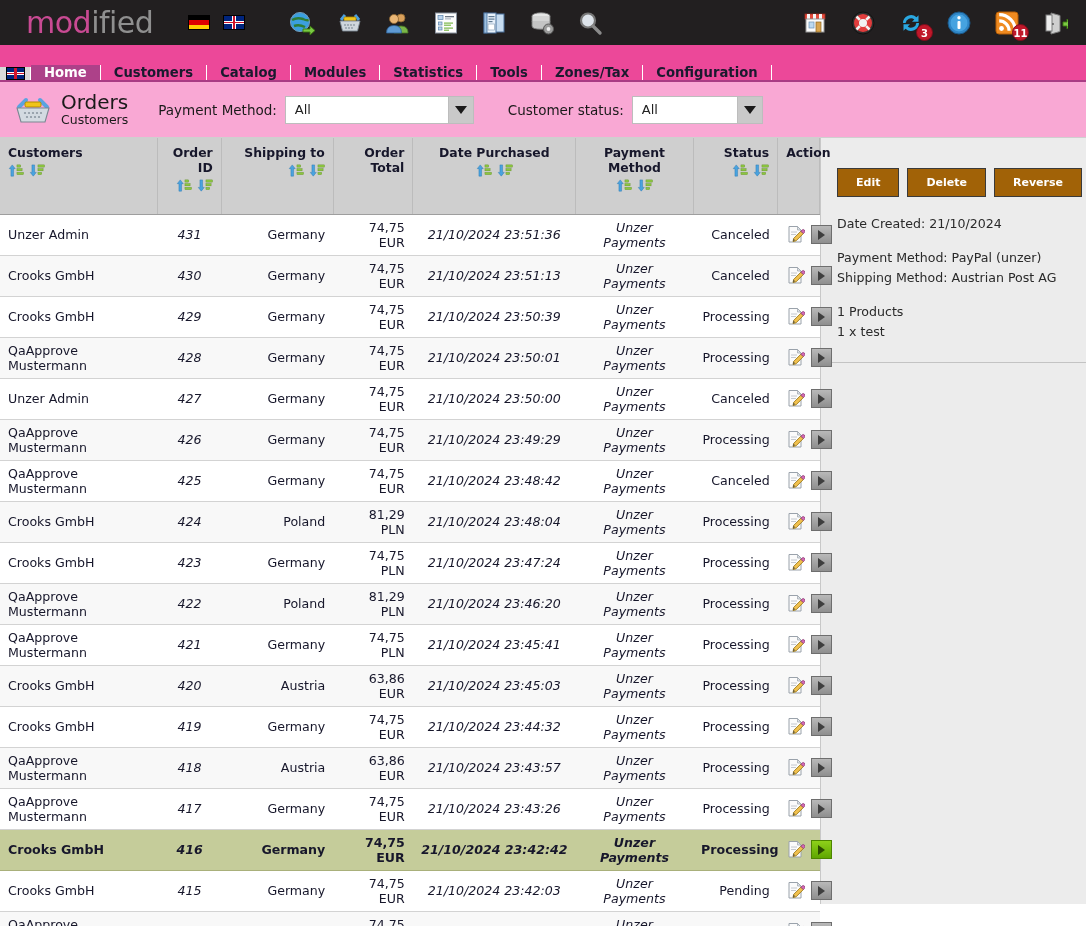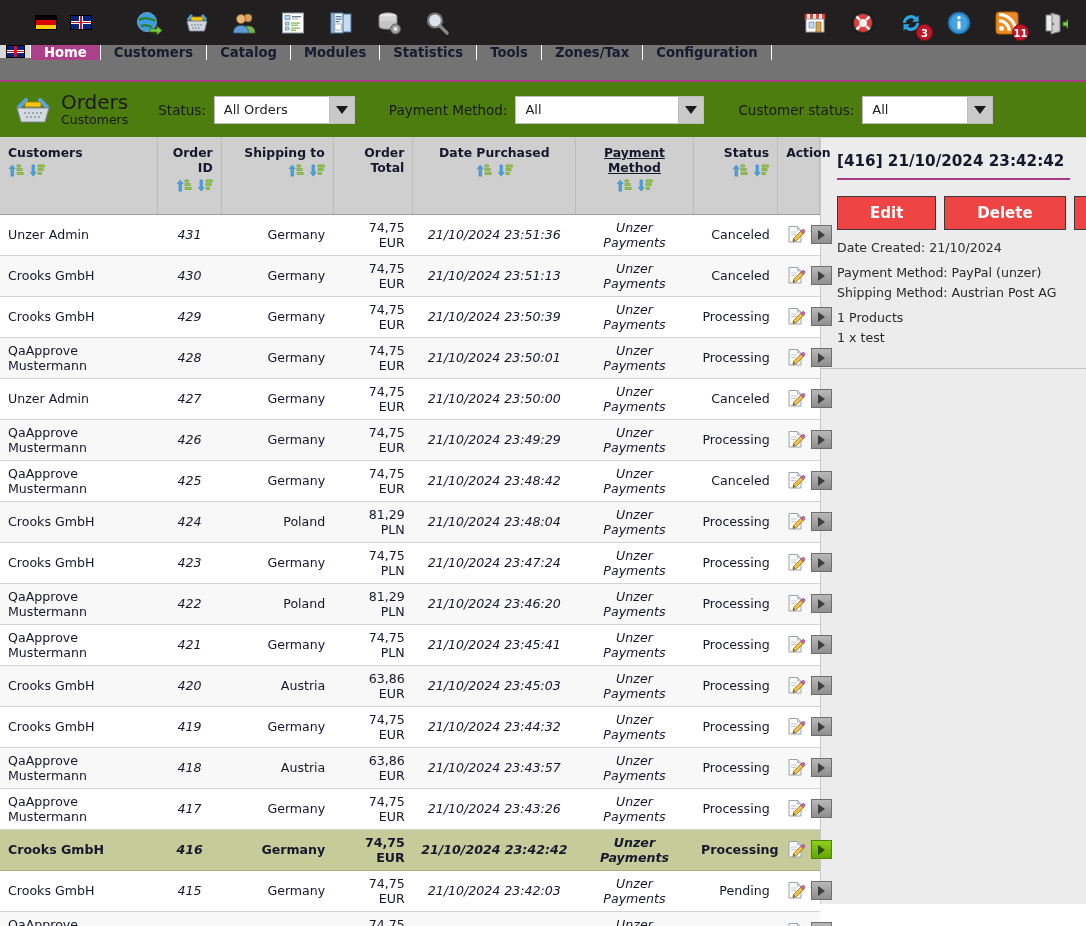--- a/index.html
+++ b/index.html
@@ -56,24 +56,24 @@
     position: absolute; right: -9px; bottom: -5px;
     min-width: 17px; height: 17px; border-radius: 50%;
     background: #c0182a; color: #fff;
     font-size: 10px; font-weight: bold; line-height: 17px; text-align: center;
     border: 1px solid #7e0d1b;
   }
 
   
   .navbar {
     height: 37px;
-    background: #737373;
+    background: #ec4899;
     border-bottom: 2px solid #a93c84;
     display: flex;
-    align-items: flex-start;
+    align-items: flex-end;
   }
   .nav-flag {
     width: 31px;
     display:flex; align-items:center; justify-content:center;
     border-right: 1px solid #fff;
     background: #d9d9d9;
   }
   .nav-flag .flag { width: 19px; height: 13px; }
   .navtab {
     display: flex; align-items: center;
@@ -83,21 +83,21 @@
     color: #1a1a2e;
     border-right: 1px solid #ffffff;
     cursor: pointer;
     white-space: nowrap;
   }
   .navtab.active { background: #ad4189; color: #ffffff; }
 
   
   .toolbar {
     height: 56px;
-    background: #4d7c0f;
+    background: #f9a8d4;
     border-bottom: 1px solid #cfcfcf;
     display:flex; align-items:center;
     padding: 0 16px 0 14px;
   }
   .basket-icon { width: 38px; height: 32px; position: relative; margin-right: 9px; flex: 0 0 auto; }
   .page-title { line-height: 1.05; margin-right: 30px; }
   .page-title .t1 { font-size: 20px; color: #1a1a1a; }
   .page-title .t2 { font-size: 12.5px; color: #1a1a1a; }
 
   .fld { display:flex; align-items:center; margin-right: 34px; }
@@ -144,21 +144,21 @@
   table.orders th.a-left .sorts { justify-content: flex-start; }
   table.orders th.a-right { text-align: right; }
   table.orders th.a-right .sorts { justify-content: flex-end; }
   table.orders th.a-center { text-align: center; }
   table.orders th.a-center .sorts { justify-content: center; }
   th.c-cust { width: 155px; }
   th.c-oid  { width: 62px;  }
   th.c-ship { width: 110px; margin-top: 31px; }
   th.c-tot  { width: 78px;  }
   th.c-date { width: 160px; }
-  th.c-pay  { width: 115px; text-decoration: underline; }
+  th.c-pay  { width: 115px; }
   th.c-stat { width: 83px;  }
   th.c-act  { width: 41px; border-right:none; }
 
   .sorticon { width: 16px; height: 15px; display:inline-block; position:relative; }
 
   table.orders td {
     font-size: 12.6px; color: #17172b;
     border-bottom: 1px solid #d3d3d3;
     padding: 5px 8px;
     vertical-align: middle;
@@ -185,34 +185,37 @@
 
   
   .rp { padding: 14px 16px 0 16px; }
   .rp-title {
     font-size: 15.2px; font-weight: bold; color: #17172b;
     padding-bottom: 8px; border-bottom: 2px solid #a93c84;
     white-space: nowrap;
   }
   .rp-btns { display:flex; gap: 8px; margin-top: 16px; }
   .rp-btn {
-    background: #ef4444; color:#fff; border:1px solid #3a3a3a;
-    font-size: 15px; font-weight: bold;
-    padding: 7px 32px; cursor:pointer;
+    background: #a16207; color:#fff; border:1px solid #3a3a3a;
+    font-size: 11px; font-weight: bold;
+    padding: 7px 18px; cursor:pointer;
     font-family: "DejaVu Sans", "Liberation Sans", sans-serif;
   }
-  .rp-line { font-size: 12.6px; color: #2a2a2a; margin-top: 10px; }
+  .rp-line { font-size: 12.6px; color: #2a2a2a; margin-top: 19px; }
   .rp-line.tight { margin-top: 5px; }
   .rp-sep { margin-top: 14px; border-bottom: 1px solid #c3c3c3; }
   .rp-gap { height: 9px; }
 </style>
 </head>
 <body>
 
 <div class="topbar">
+  <div class="logo">
+    <span class="mod">mod</span><span class="ified">ified</span>
+  </div>
 
   <div class="flagset">
     <span class="flag flag-de"></span>
     <span class="flag flag-gb"></span>
   </div>
 
   <div class="topicons">
 
     <span class="ticon">
       <svg width="26" height="26" viewBox="0 0 26 26">
@@ -407,29 +410,20 @@
           <circle cx="25" cy="23" r="1.1"></circle>
         </g>
     </svg>
   </span>
 
   <div class="page-title">
     <div class="t1">Orders</div>
     <div class="t2">Customers</div>
   </div>
 
-  <div class="fld">
-    <label>Status:</label>
-    <div class="select sel-status">
-      <div class="val">All Orders</div>
-      <div class="arrow">
-          <span class="caret"></span>
-        </div>
-    </div>
-  </div>
 
   <div class="fld">
     <label>Payment Method:</label>
     <div class="select sel-pay">
       <div class="val">All</div>
       <div class="arrow">
           <span class="caret"></span>
         </div>
     </div>
   </div>
@@ -921,21 +915,20 @@
                   <path d="M14.9 6.2 l2.4 2.4 1.1-1.1 a1.2 1.2 0 0 0-2.4-2.4z" fill="#d46ab5" stroke="#8e3b73" stroke-width="0.8"></path>
                   <path d="M7 16.5 l0.7-3.1 1.2 1.9z" fill="#4a4a4a"></path>
                 </svg></span><span class="icon-go"></span></td>
           </tr>
         </tbody>
     </table>
   </div>
 
   <div class="right">
     <div class="rp">
-      <div class="rp-title">[416]  21/10/2024 23:42:42</div>
       <div class="rp-btns">
         <button class="rp-btn">Edit</button>
         <button class="rp-btn">Delete</button>
         <button class="rp-btn">Reverse</button>
       </div>
       <div class="rp-line">Date Created: 21/10/2024</div>
       <div class="rp-line">Payment Method: PayPal (unzer)</div>
       <div class="rp-line tight">Shipping Method: Austrian Post AG</div>
       <div class="rp-line">1 Products</div>
       <div class="rp-line tight">1 x test</div>

